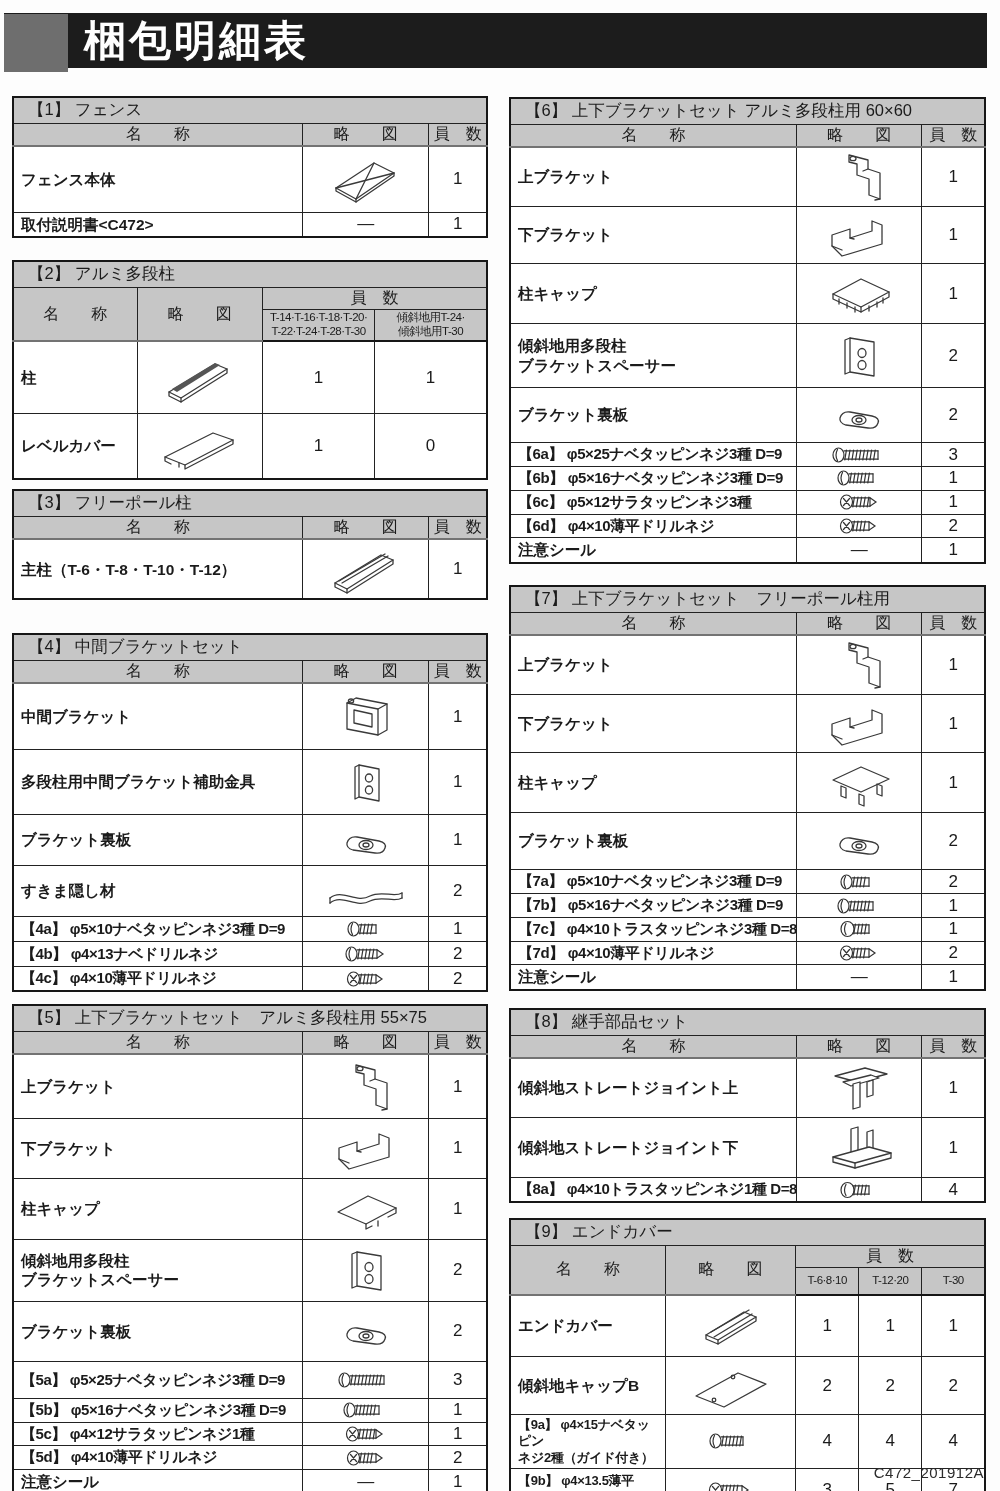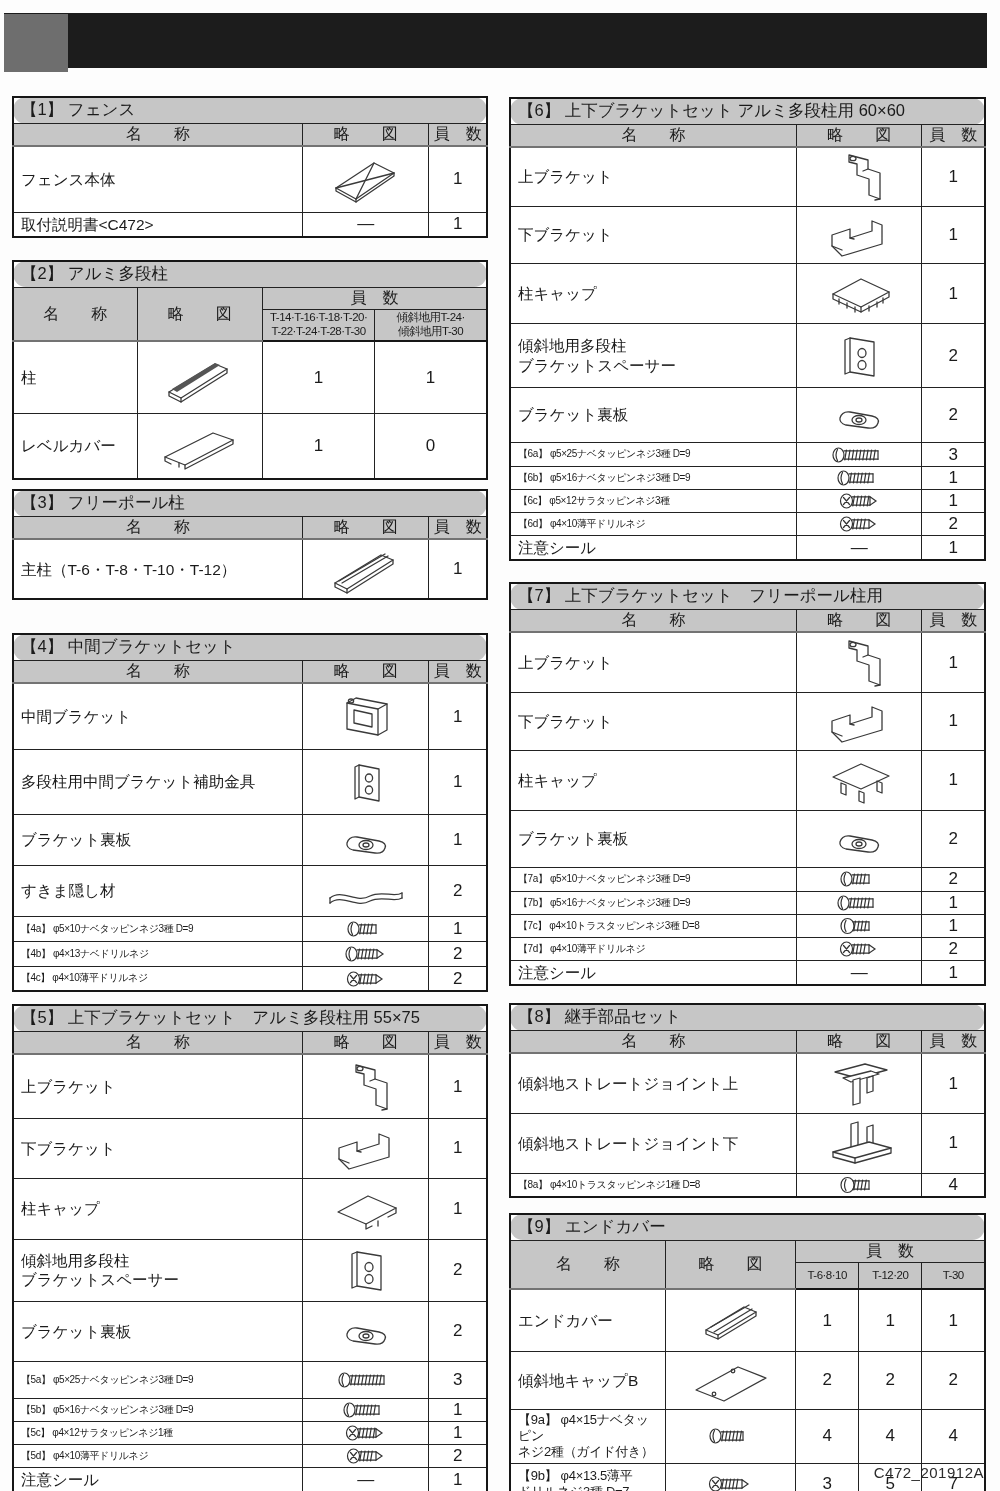--- a/index.html
+++ b/index.html
@@ -15,46 +15,47 @@
   .titletext{ position:absolute; left:84px; top:13px; height:55px; line-height:55px;
               font-size:42px; font-weight:bold; color:#ffffff; letter-spacing:3px; }
   
   .colL { position:absolute; left:12px;  top:96px; width:476px; }
   .colR { position:absolute; left:509px; top:97px; width:477px; }
   
   table.ptable { border-collapse:collapse; width:100%; table-layout:fixed;
                  border:2.6px solid #161616; background:#fff; }
   table.ptable th, table.ptable td { border:1.4px solid #222; overflow:hidden; }
   th.sect { background:#c6c6c6; text-align:left; font-weight:normal;
-            font-size:16.5px; padding:1px 2px 2px 7px; height:21px; white-space:nowrap;border-radius:13px; }
+            font-size:16.5px; padding:1px 2px 2px 14px; height:21px; white-space:nowrap; }
   tr.colhead th { background:#c6c6c6; font-weight:normal; font-size:16px;
                   text-align:center; height:21px; padding:0 2px;
                   border-bottom:2px solid #737373; }
   tr.colhead th.qgroup { border-bottom:1.4px solid #222; }
   tr.subhead th { background:#c6c6c6; font-weight:normal; font-size:11.5px;
                   letter-spacing:-0.5px; line-height:1.2; text-align:center;
                   white-space:pre-line; padding:1px 0;
                   border-bottom:2px solid #161616; }
   td.name { font-size:15.5px; padding:2px 4px 2px 7px; vertical-align:middle;
-            white-space:pre-line; line-height:1.25; }
-  td.name.sub  { font-size:10px; letter-spacing:-0.4px; white-space:nowrap; }
+            white-space:pre-line; line-height:1.25;font-weight:bold; }
+  td.name.sub  { font-size:15px; letter-spacing:-0.4px; white-space:nowrap; }
   td.name.sub2 { font-size:13px; letter-spacing:-0.3px; white-space:pre-line; }
   td.diag { text-align:center; vertical-align:middle; padding:1px; }
   td.diag svg { display:block; margin:0 auto; }
   td.qty  { text-align:center; vertical-align:middle; font-size:17px; }
   .dash { font-size:17px; }
   
   .footer { position:absolute; right:16px; top:1464px; font-size:15px; color:#2c2c2c; letter-spacing:0.5px; }
 </style>
 </head>
 <body>
 
 <div class="page">
   <div class="titlebar"></div>
   <div class="titlesq"></div>
+  <div class="titletext">梱包明細表</div>
 
   <div class="colL">
     <section>
         <table class="ptable" style="margin-top: 0px;">
           <colgroup>
             <col style="width: 289px;">
             <col style="width: 126px;">
             <col style="width: 58px;">
           </colgroup>
           <thead>

